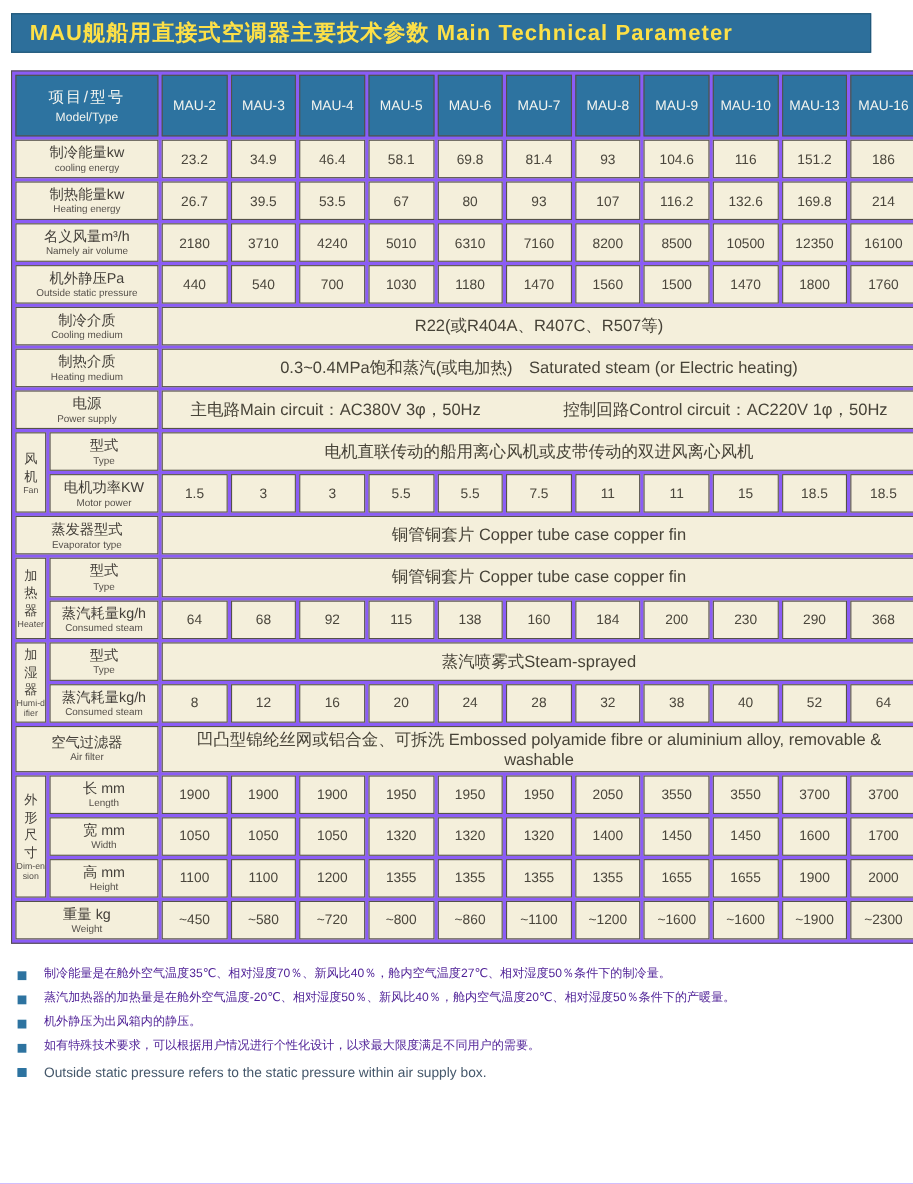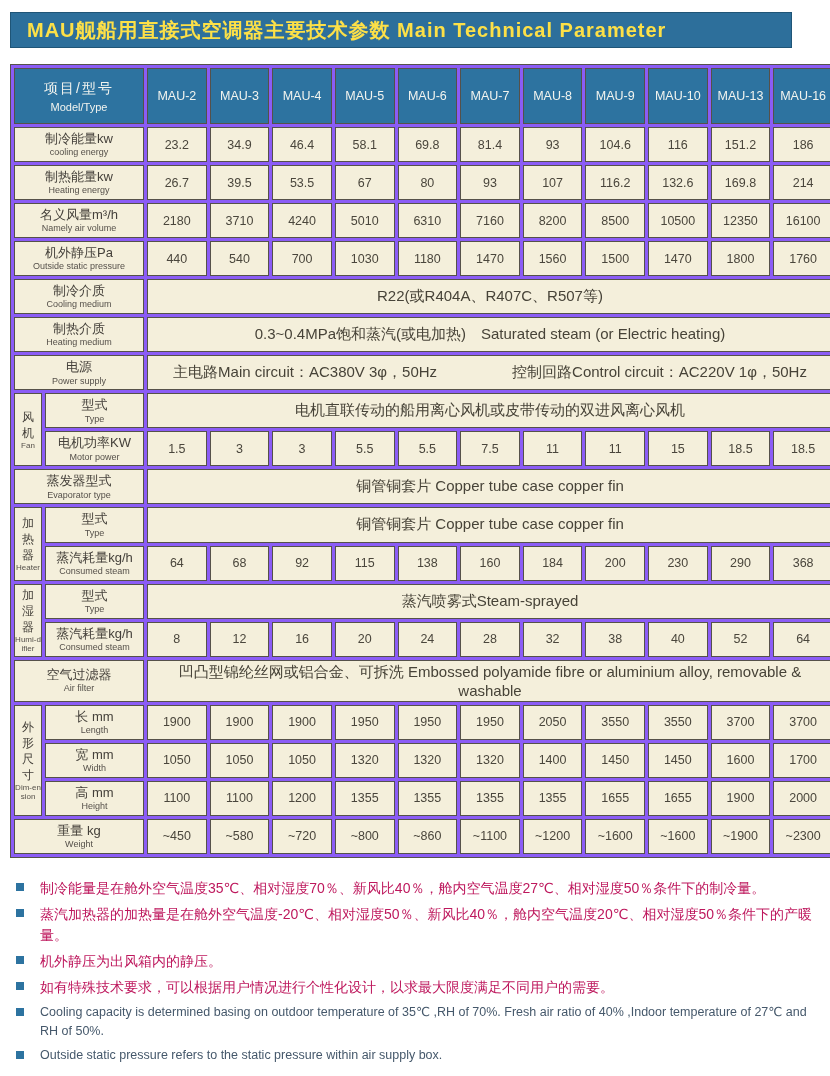--- a/index.html
+++ b/index.html
@@ -66,21 +66,21 @@
   }
   .note .bullet {
     position: absolute;
     left: 2px;
     top: 5px;
     width: 8px;
     height: 8px;
     background: #2d73a0;
     display: inline-block;
   }
-  .note-cn { font-size: 14px; color: #be185d; }
+  .note-cn { font-size: 11px; color: #4c1d95; }
   .note-en { font-size: 12.5px; color: #45586b; }
 </style>
 </head>
 <body>
 
 <div class="title-bar">MAU舰船用直接式空调器主要技术参数 Main Technical Parameter</div>
 
 <table class="spec">
   <colgroup>
     <col style="width:28px">
@@ -378,23 +378,19 @@
   <div class="note note-cn">
     <span class="bullet"></span>
     <span>机外静压为出风箱内的静压。</span>
   </div>
   <div class="note note-cn">
     <span class="bullet"></span>
     <span>如有特殊技术要求，可以根据用户情况进行个性化设计，以求最大限度满足不同用户的需要。</span>
   </div>
   <div class="note note-en">
     <span class="bullet"></span>
-    <span>Cooling capacity is determined basing on outdoor temperature of 35℃ ,RH of 70%. Fresh air ratio of 40% ,Indoor temperature of 27℃ and  RH of 50%.</span>
   </div>
   <div class="note note-en">
     <span class="bullet"></span>
-  </div>
-  <div class="note note-en">
-    <span class="bullet"></span>
     <span>Outside static pressure refers to the static pressure within air supply box.</span>
   </div>
 
 </div>
 
 </body></html>

